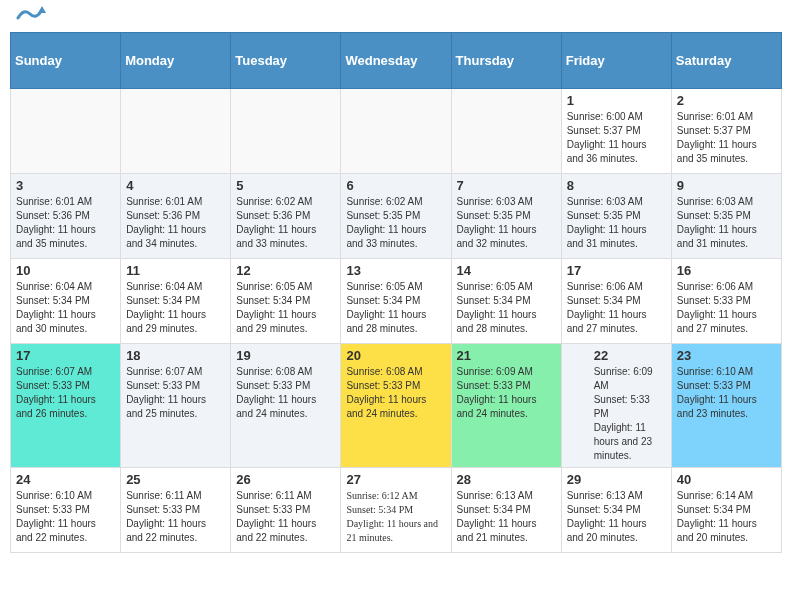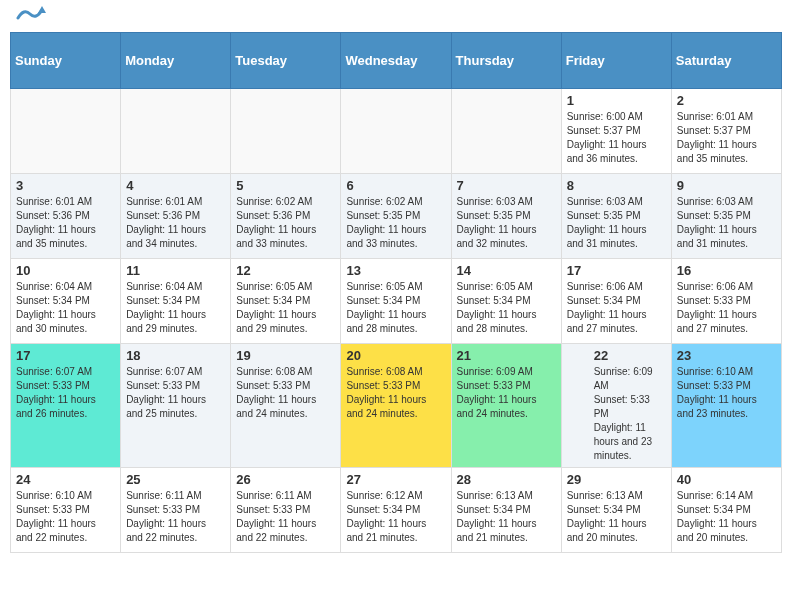--- a/index.html
+++ b/index.html
@@ -285,21 +285,21 @@
 Daylight: 11 hours and 22 minutes.</div>
         </td>
         <td>
           <span class="day-num">26</span>
           <div class="day-info" style="white-space: pre-line;">Sunrise: 6:11 AM
 Sunset: 5:33 PM
 Daylight: 11 hours and 22 minutes.</div>
         </td>
         <td>
           <span class="day-num">27</span>
-          <div class="day-info" style="white-space: pre-line;">Sunrise: 6:12 AM
+          <div class="day-info" style="white-space: pre-line; font-family: Liberation Serif, serif;">Sunrise: 6:12 AM
 Sunset: 5:34 PM
 Daylight: 11 hours and 21 minutes.</div>
         </td>
         <td>
           <span class="day-num">28</span>
           <div class="day-info" style="white-space: pre-line;">Sunrise: 6:13 AM
 Sunset: 5:34 PM
 Daylight: 11 hours and 21 minutes.</div>
         </td>
         <td>

